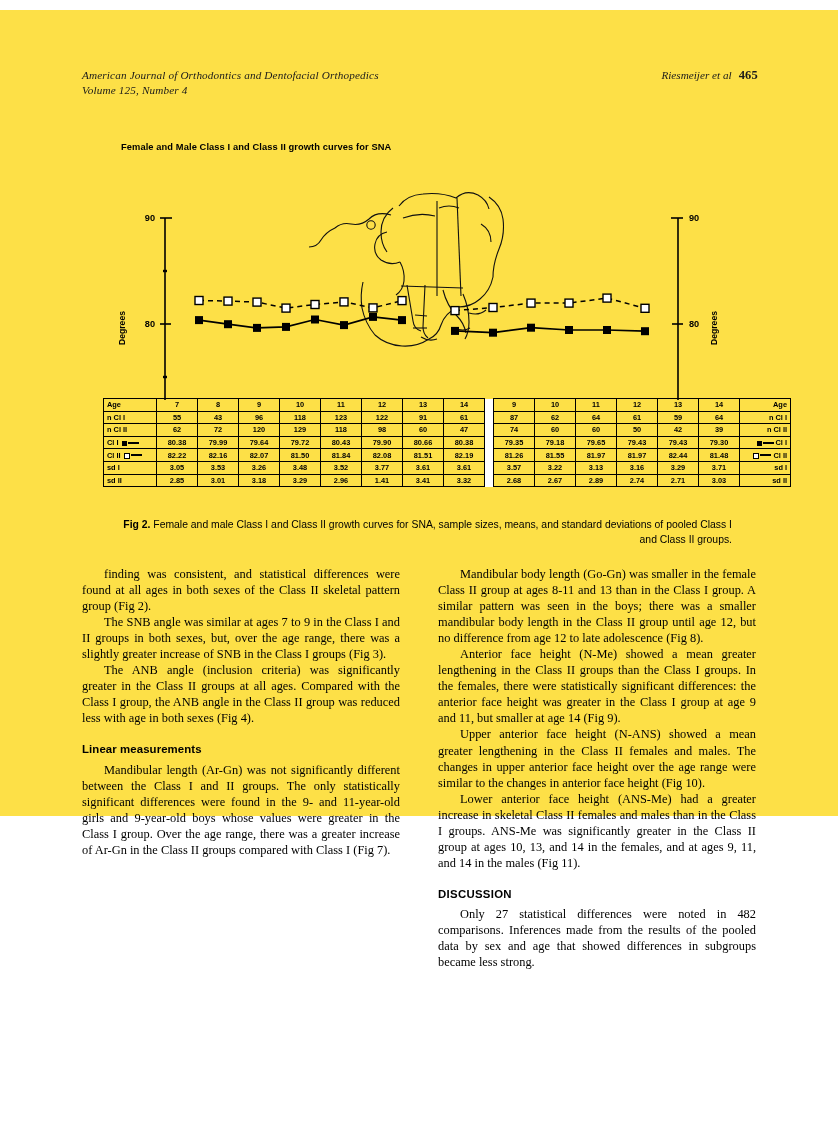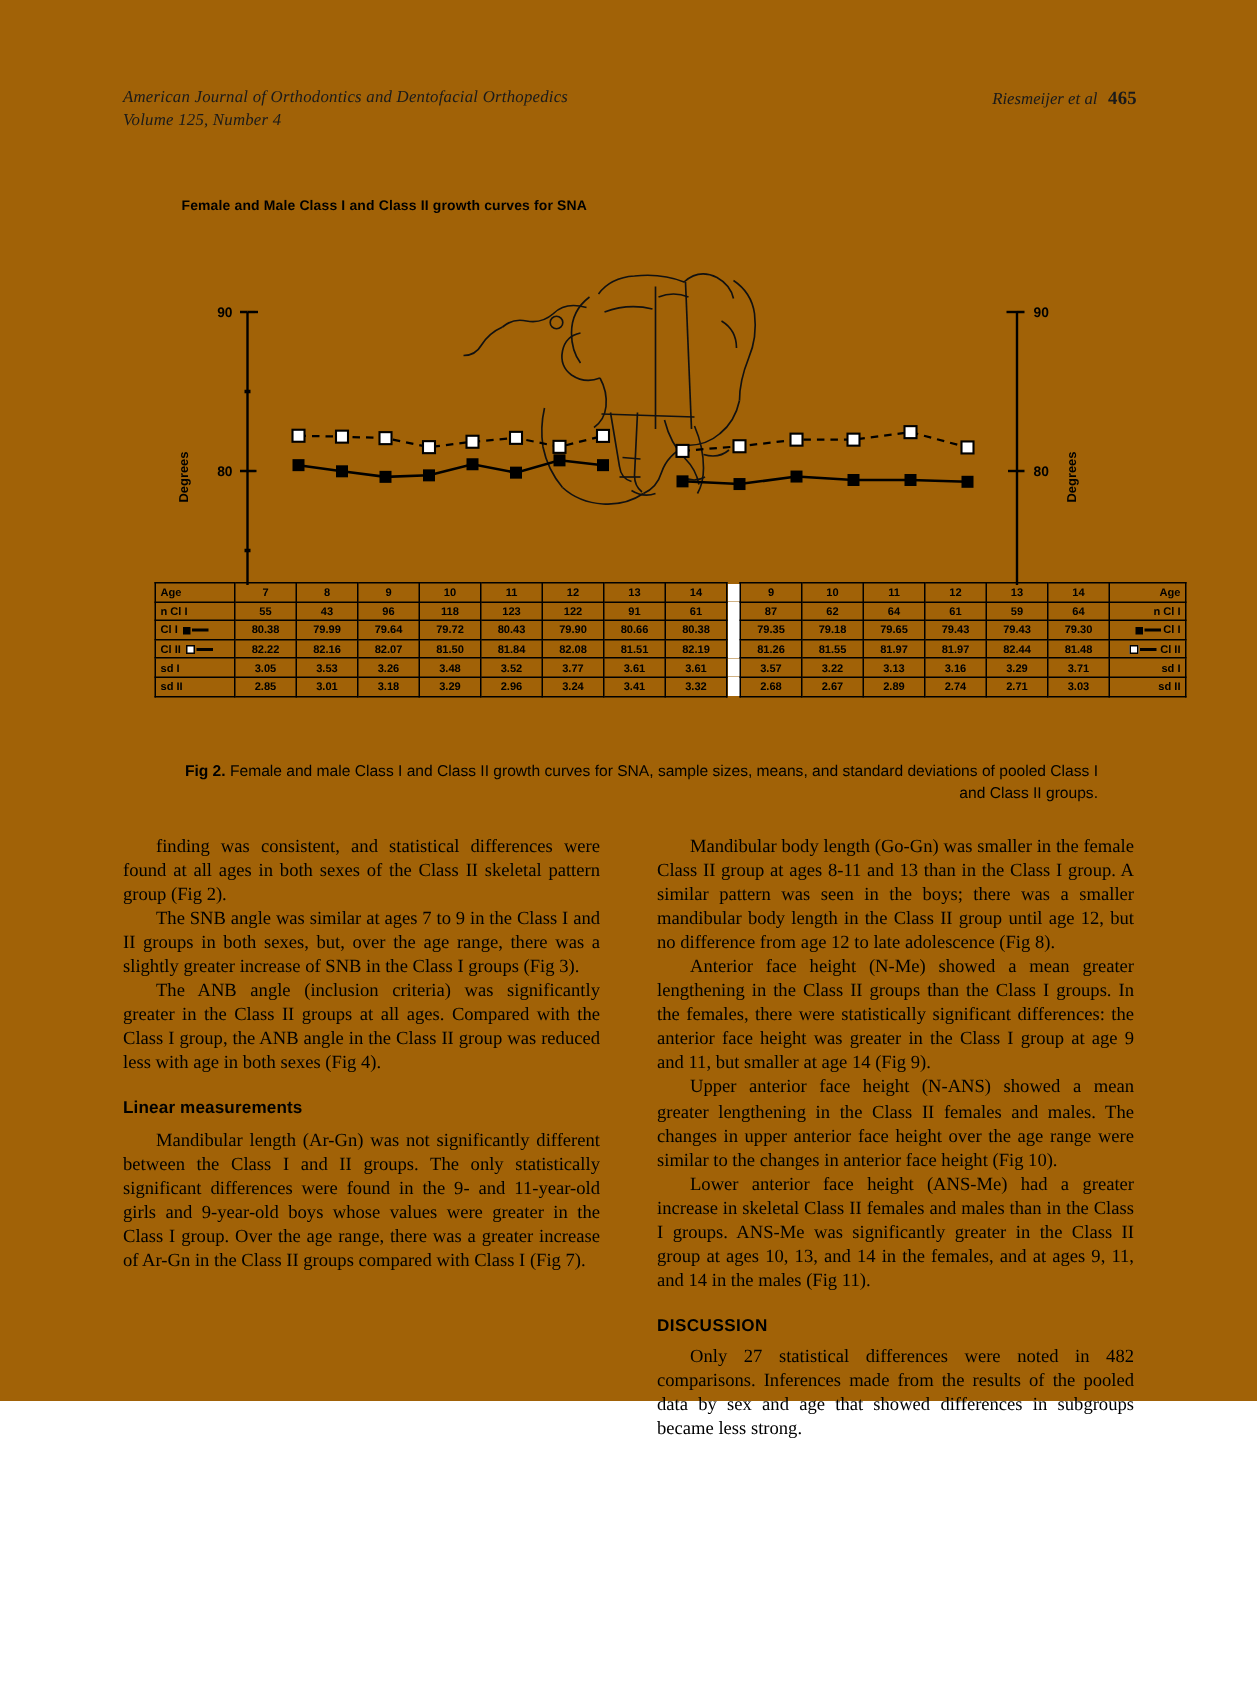--- a/index.html
+++ b/index.html
@@ -6,22 +6,22 @@
   body{
     width:838px;height:1122px;
     background:#ffffff;
     font-family:"Liberation Serif", serif;
     color:#000;
     position:relative;
     overflow:hidden;
   }
   .page{
     position:absolute;
-    left:0;top:0;width:838px;height:934px;
-    background:#a16207;
+    left:0;top:10px;width:838px;height:806px;
+    background:#fde047;
   }
   
   .runhead{
     position:absolute;left:82px;top:58px;width:676px;height:36px;
   }
   .runhead .left{
     position:absolute;left:0;top:0;
     font-family:"Liberation Serif", serif;
     font-style:italic;font-size:11.2px;line-height:15px;color:#1a1a1a;
     letter-spacing:.15px;
@@ -320,20 +320,39 @@
           <td class="gap"></td>
           <td>87</td>
           <td>62</td>
           <td>64</td>
           <td>61</td>
           <td>59</td>
           <td>64</td>
           <td class="rowlabel-r">n Cl I</td>
         </tr>
 
+        <tr>
+          <td class="rowlabel">n Cl II</td>
+          <td>62</td>
+          <td>72</td>
+          <td>120</td>
+          <td>129</td>
+          <td>118</td>
+          <td>98</td>
+          <td>60</td>
+          <td>47</td>
+          <td class="gap"></td>
+          <td>74</td>
+          <td>60</td>
+          <td>60</td>
+          <td>50</td>
+          <td>42</td>
+          <td>39</td>
+          <td class="rowlabel-r">n Cl II</td>
+        </tr>
 
         <tr>
           <td class="rowlabel"><span>Cl I</span> <span class="sym-filled"></span><span class="sym-solidline"></span></td>
           <td>80.38</td>
           <td>79.99</td>
           <td>79.64</td>
           <td>79.72</td>
           <td>80.43</td>
           <td>79.90</td>
           <td>80.66</td>
@@ -388,21 +407,21 @@
           <td class="rowlabel-r">sd I</td>
         </tr>
 
         <tr>
           <td class="rowlabel">sd II</td>
           <td>2.85</td>
           <td>3.01</td>
           <td>3.18</td>
           <td>3.29</td>
           <td>2.96</td>
-          <td>3.24</td>
+          <td>1.41</td>
           <td>3.41</td>
           <td>3.32</td>
           <td class="gap"></td>
           <td>2.68</td>
           <td>2.67</td>
           <td>2.89</td>
           <td>2.74</td>
           <td>2.71</td>
           <td>3.03</td>
           <td class="rowlabel-r">sd II</td>

